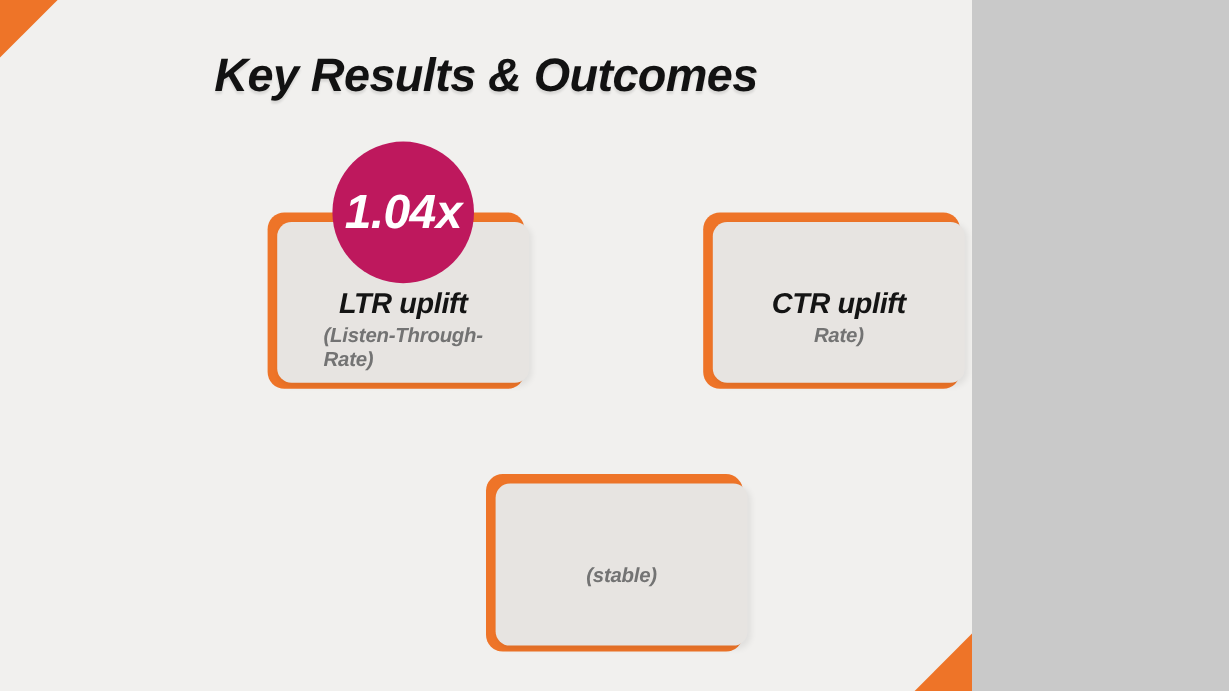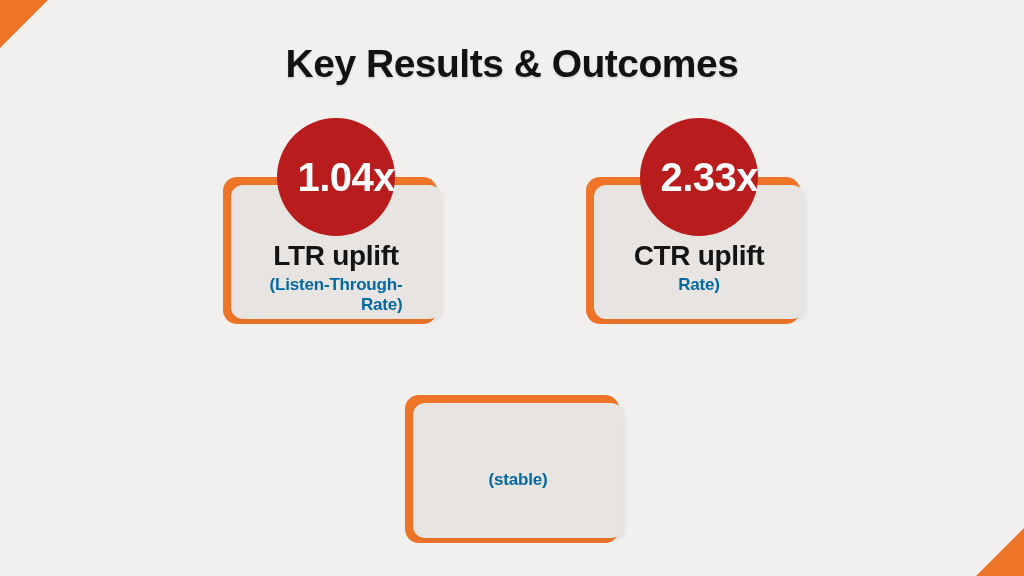--- a/index.html
+++ b/index.html
@@ -3,24 +3,25 @@
 <meta charset="utf-8">
 <style>
   html, body {
     margin: 0;
     padding: 0;
     background: #c9c9c9;
     font-family: "Liberation Sans", sans-serif;
   }
   .stage {
     position: relative;
-    width: 1024px;
+    width: 810px;
     height: 576px;
     background: #F1F0EE;
     overflow: hidden;
+    font-style: italic;
   }
   
   .corner-tl {
     position: absolute;
     top: 0; left: 0;
     width: 0; height: 0;
     border-top: 48px solid #EE7428;
     border-right: 48px solid transparent;
   }
   .corner-br {
@@ -73,48 +74,48 @@
     display: flex;
     flex-direction: column;
     align-items: center;
     padding-top: 56px;
     box-sizing: border-box;
     box-shadow: 2px 2px 5px rgba(0,0,0,0.07);
   }
   .card-3 .card-body { padding-top: 64px; }
 
   .metric-label {
-    font-size: 28px;
+    font-size: 24px;
     font-weight: bold;
     color: #141414;
     line-height: 1.1;
     letter-spacing: -0.3px;
   }
   .metric-sublabel {
     margin-top: 3px;
     font-size: 17px;
     font-weight: bold;
-    color: #0369a1;
+    color: #737373;
     line-height: 1.18;
-    text-align: right;
+    text-align: left;
     letter-spacing: -0.2px;
   }
   .value-badge {
     position: absolute;
     left: 50%;
     top: -8px;
     transform: translate(-50%, -50%);
     width: 118px;
     height: 118px;
     border-radius: 50%;
-    background: #b91c1c;
+    background: #be185d;
     z-index: 2;
     display: flex;
     align-items: center;
-    justify-content: flex-end;
+    justify-content: center;
   }
   .metric-value {
     font-size: 40px;
     font-weight: bold;
     color: #FFFFFF;
     letter-spacing: -0.5px;
   }
 </style>
 </head>
 <body>
@@ -141,23 +142,20 @@
   </div>
 
   <div class="card card-2">
     <div class="accent-frame"></div>
     <div class="card-body">
       <div class="metric-label">CTR uplift</div>
       <div class="metric-sublabel">
         <div>Rate)</div>
       </div>
     </div>
-    <div class="value-badge">
-      <span class="metric-value">2.33x</span>
-    </div>
   </div>
 
   <div class="card card-3">
     <div class="accent-frame"></div>
     <div class="card-body">
       <div class="metric-sublabel">
         <div>(stable)</div>
         <div></div>
       </div>
     </div>

